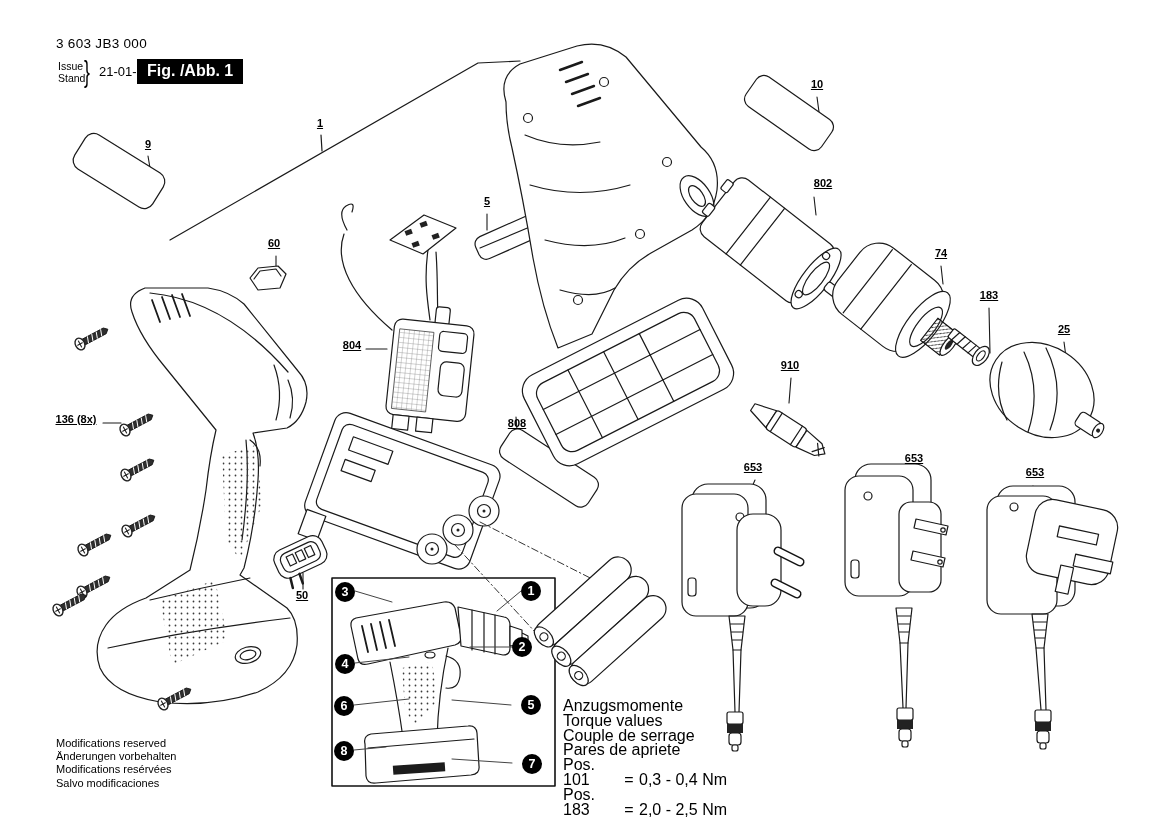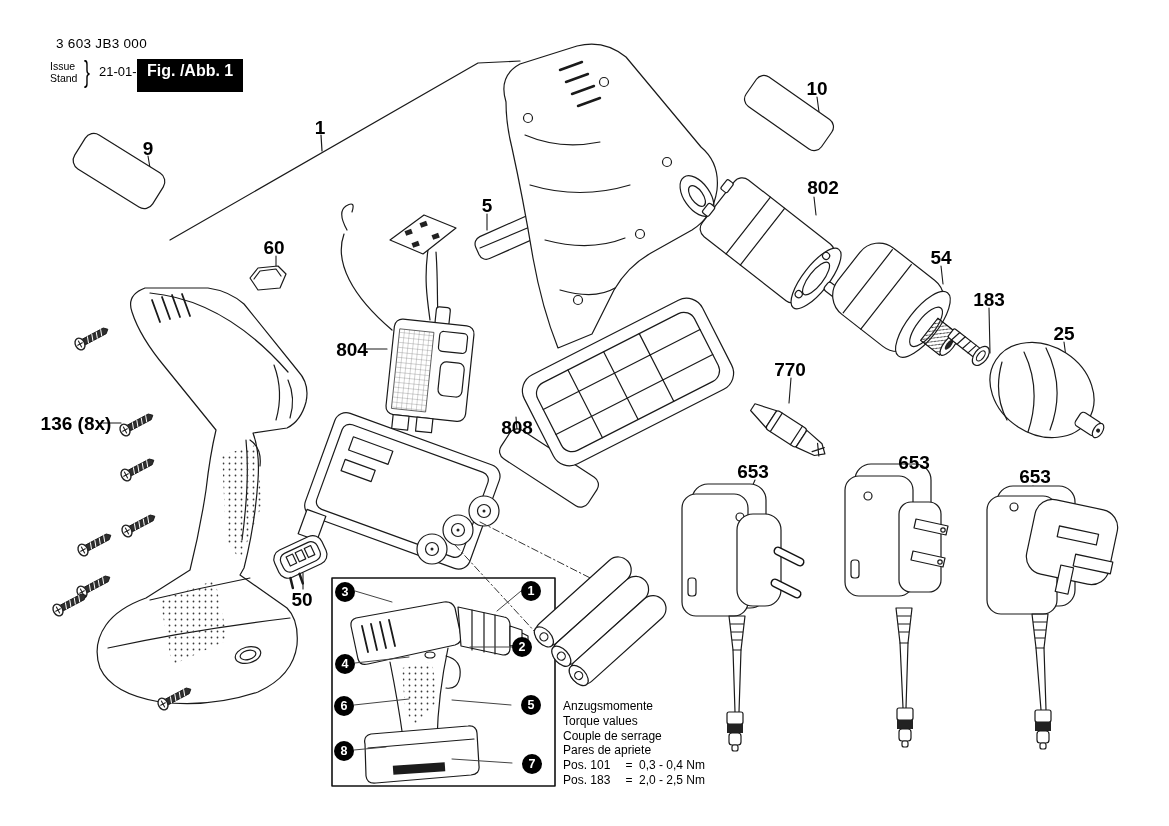--- a/index.html
+++ b/index.html
@@ -1,30 +1,30 @@
 <!DOCTYPE html>
 <html><head>
 <meta charset="utf-8">
 <style>
   html,body{margin:0;padding:0;background:#fff;}
   body{font-family:"Liberation Sans",sans-serif;}
   .canvas{position:relative;width:1169px;height:826px;background:#ffffff;overflow:hidden;}
   svg.art{position:absolute;left:0;top:0;}
-  .lbl{position:absolute;transform:translateX(-50%);font-weight:bold;font-size:19px;color:#000;line-height:1;white-space:nowrap;}
+  .lbl{position:absolute;transform:translateX(-50%);font-weight:bold;font-size:11px;color:#000;line-height:1;white-space:nowrap;text-decoration:underline;}
   .callout{position:absolute;width:20px;height:20px;border-radius:50%;background:#000;color:#fff;
            font-size:12.5px;font-weight:bold;display:flex;align-items:center;justify-content:center;line-height:1;}
   .hdr-code{position:absolute;left:56px;top:36px;font-size:13.5px;color:#000;letter-spacing:.3px;white-space:nowrap;}
-  .hdr-issue{position:absolute;left:50px;top:60px;font-size:10.5px;line-height:12px;color:#000;}
+  .hdr-issue{position:absolute;left:58px;top:60px;font-size:10.5px;line-height:12px;color:#000;}
   .hdr-brace{position:absolute;left:84px;top:55px;font-size:22px;color:#000;transform:scale(.8,1.35);transform-origin:left top;}
   .hdr-date{position:absolute;left:99px;top:64px;font-size:13px;color:#000;white-space:nowrap;}
   .fig-badge{position:absolute;left:137px;top:59px;background:#000;color:#fff;font-size:16px;font-weight:600;
-             padding:3px 10px 12px;white-space:nowrap;}
+             padding:3px 10px 4px;white-space:nowrap;}
   .footer-notes{position:absolute;left:56px;top:737px;font-size:11px;line-height:13.2px;color:#000;}
-  .torque{position:absolute;left:563px;top:699px;font-size:12px;line-height:14.8px;color:#000;}
-  .torque-row{display:flex;}
+  .torque{position:absolute;left:563px;top:699px;font-size:16px;line-height:14.8px;color:#000;}
+  .torque-row{display:flex;align-items:flex-end;}
   .torque-row .pos{width:56px;}
   .torque-row .eq{width:20px;text-align:center;}
 </style>
 </head>
 <body>
 
 <div class="canvas">
 
   <svg class="art" width="1169" height="826" viewBox="0 0 1169 826">
     <defs>
@@ -334,28 +334,28 @@
     <div>Stand</div>
   </div>
   <div class="hdr-brace">}</div>
   <div class="hdr-date">21-01-25</div>
   <div class="fig-badge">Fig. /Abb. 1</div>
 
   <div class="lbl" style="left:148px;top:139px">9</div>
   <div class="lbl" style="left:320px;top:118px">1</div>
   <div class="lbl" style="left:817px;top:79px">10</div>
   <div class="lbl" style="left:823px;top:178px">802</div>
-  <div class="lbl" style="left:941px;top:248px">54</div>
+  <div class="lbl" style="left:941px;top:248px">74</div>
   <div class="lbl" style="left:989px;top:290px">183</div>
   <div class="lbl" style="left:1064px;top:324px">25</div>
   <div class="lbl" style="left:274px;top:238px">60</div>
   <div class="lbl" style="left:487px;top:196px">5</div>
   <div class="lbl" style="left:352px;top:340px">804</div>
   <div class="lbl" style="left:517px;top:418px">808</div>
-  <div class="lbl" style="left:790px;top:360px">770</div>
+  <div class="lbl" style="left:790px;top:360px">910</div>
   <div class="lbl" style="left:753px;top:462px">653</div>
   <div class="lbl" style="left:914px;top:453px">653</div>
   <div class="lbl" style="left:1035px;top:467px">653</div>
   <div class="lbl" style="left:76px;top:414px">136 (8x)</div>
   <div class="lbl" style="left:302px;top:590px">50</div>
 
   <div class="callout" style="left:521px;top:581px">1</div>
   <div class="callout" style="left:512px;top:637px">2</div>
   <div class="callout" style="left:335px;top:582px">3</div>
   <div class="callout" style="left:335px;top:654px">4</div>
@@ -374,14 +374,20 @@
       <span class="eq">=</span>
       <span class="val">0,3 - 0,4 Nm</span>
     </div>
     <div class="torque-row">
       <span class="pos">Pos. 183</span>
       <span class="eq">=</span>
       <span class="val">2,0 - 2,5 Nm</span>
     </div>
   </div>
 
+  <div class="footer-notes">
+    <div>Modifications reserved</div>
+    <div>Änderungen vorbehalten</div>
+    <div>Modifications resérvées</div>
+    <div>Salvo modificaciones</div>
+  </div>
 
 </div>
 
 </body></html>

